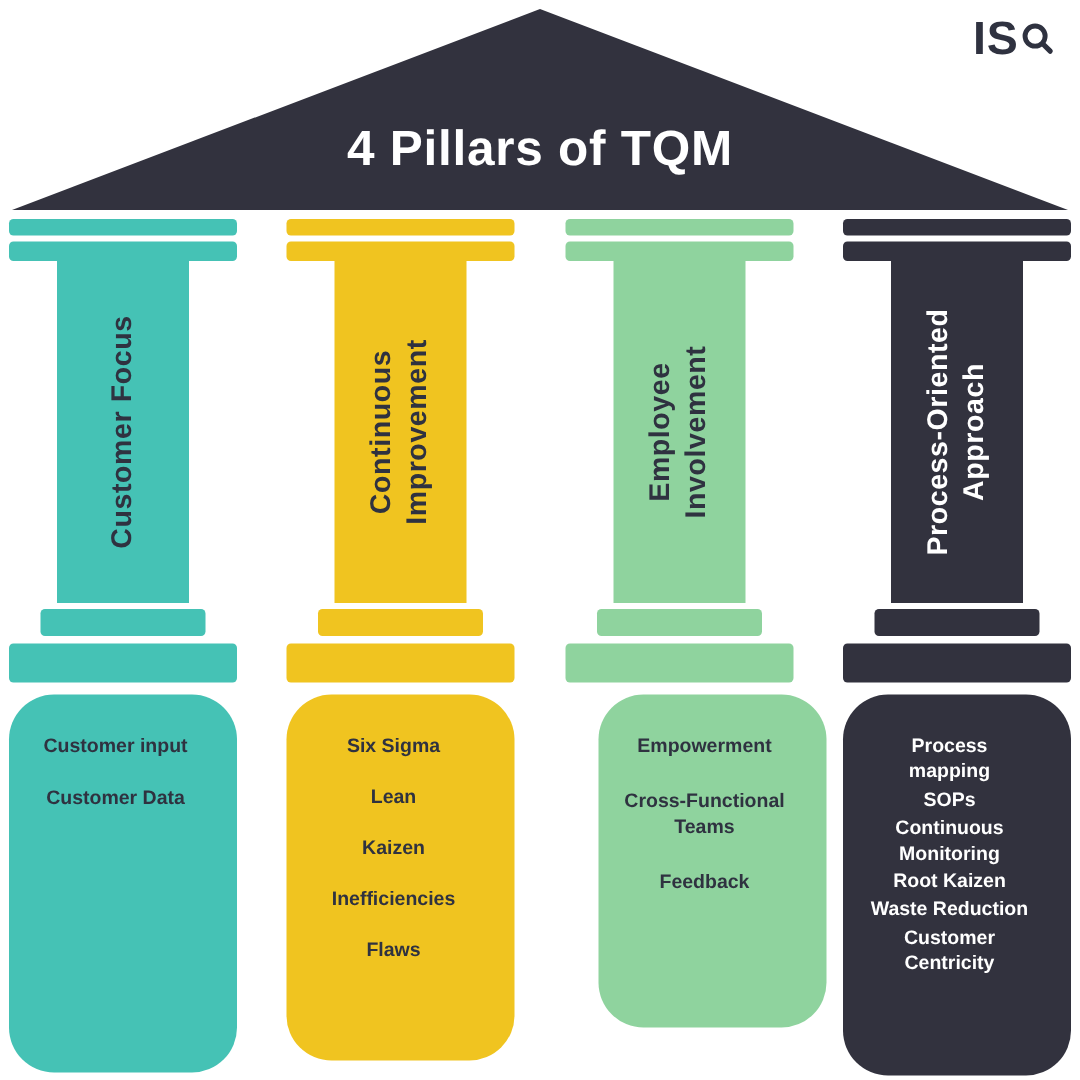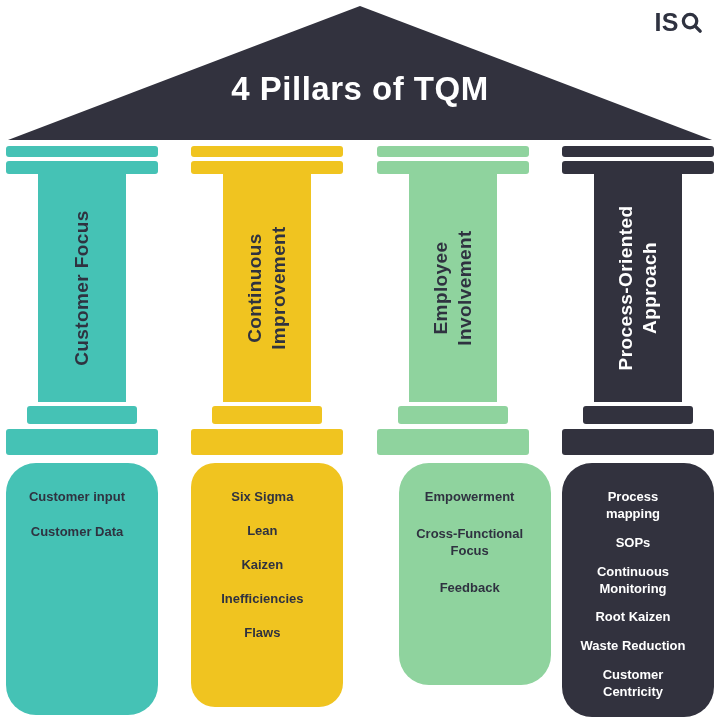--- a/index.html
+++ b/index.html
@@ -3,34 +3,34 @@
 <meta charset="utf-8">
 <style>
   html,body{margin:0;padding:0;background:#ffffff;}
   .page{
     position:relative;width:720px;height:720px;overflow:hidden;background:#ffffff;
     font-family:"Liberation Sans",sans-serif;
   }
   
   .logo{
     position:absolute;top:10px;right:16px;display:flex;align-items:center;
-    font-size:25px;font-weight:800;letter-spacing:.5px;line-height:1;
+    font-size:31px;font-weight:800;letter-spacing:.5px;line-height:1;
   }
   .logo-dark{color:#2F3240;}
   .logo-teal{color:#3FBFB2;}
   .logo-mag{margin:0 1px 0 1px;display:block;}
   
   .roof{
     position:absolute;top:6px;left:8px;width:704px;height:134px;background:#32323E;
     clip-path:polygon(50% 0,100% 100%,0 100%);
     display:flex;align-items:flex-end;justify-content:center;
   }
   .roof-title{
     color:#ffffff;font-size:33px;font-weight:800;letter-spacing:.5px;
-    padding-bottom:32px;
+    padding-bottom:22px;
   }
   
   .columns{
     position:absolute;top:146px;left:6px;right:6px;
     display:flex;justify-content:space-between;
   }
   .column{width:152px;display:flex;flex-direction:column;align-items:center;}
   .fill{background:var(--pillar-color);}
   .cap{border-radius:3px;}
   .cap-a{width:100%;height:11px;margin-bottom:4px;}
@@ -49,23 +49,23 @@
   .box{
     width:100%;margin-top:8px;border-radius:30px;box-sizing:border-box;
     padding:26px 27px 14px 17px;
     display:flex;flex-direction:column;align-items:center;
   }
   .item{
     color:var(--item-color);font-size:13px;font-weight:700;
     line-height:1.3;text-align:center;
   }
   .col-0 .box{height:252px;gap:18px;}
-  .col-1 .box{height:244px;gap:17px;border-radius:24px;}
+  .col-1 .box{height:244px;gap:17px;}
   .col-2 .box{height:222px;gap:20px;margin-left:44px;}
-  .col-3 .box{height:254px;gap:12px;}
+  .col-3 .box{height:254px;gap:2px;}
 </style>
 </head>
 <body>
 
 <div class="page">
 
   <div class="logo">
     <span class="logo-dark">IS</span>
     <svg class="logo-mag" width="23" height="23" viewBox="0 0 24 24" fill="none">
       <circle cx="10.5" cy="10.5" r="7" stroke="#2F3240" stroke-width="3.4"></circle>
@@ -115,21 +115,21 @@
       <div class="cap cap-a fill"></div>
       <div class="cap cap-b fill"></div>
       <div class="shaft fill">
         <div class="shaft-label">Employee
 Involvement</div>
       </div>
       <div class="base base-a fill"></div>
       <div class="base base-b fill"></div>
       <div class="box fill">
         <div class="item">Empowerment</div>
-        <div class="item">Cross-Functional Focus</div>
+        <div class="item">Cross-Functional Teams</div>
         <div class="item">Feedback</div>
       </div>
     </div>
 
     <div class="column col-3" style="--pillar-color: #32323E; --label-color: #FFFFFF; --item-color: #FFFFFF;">
       <div class="cap cap-a fill"></div>
       <div class="cap cap-b fill"></div>
       <div class="shaft fill">
         <div class="shaft-label">Process-Oriented
 Approach</div>

